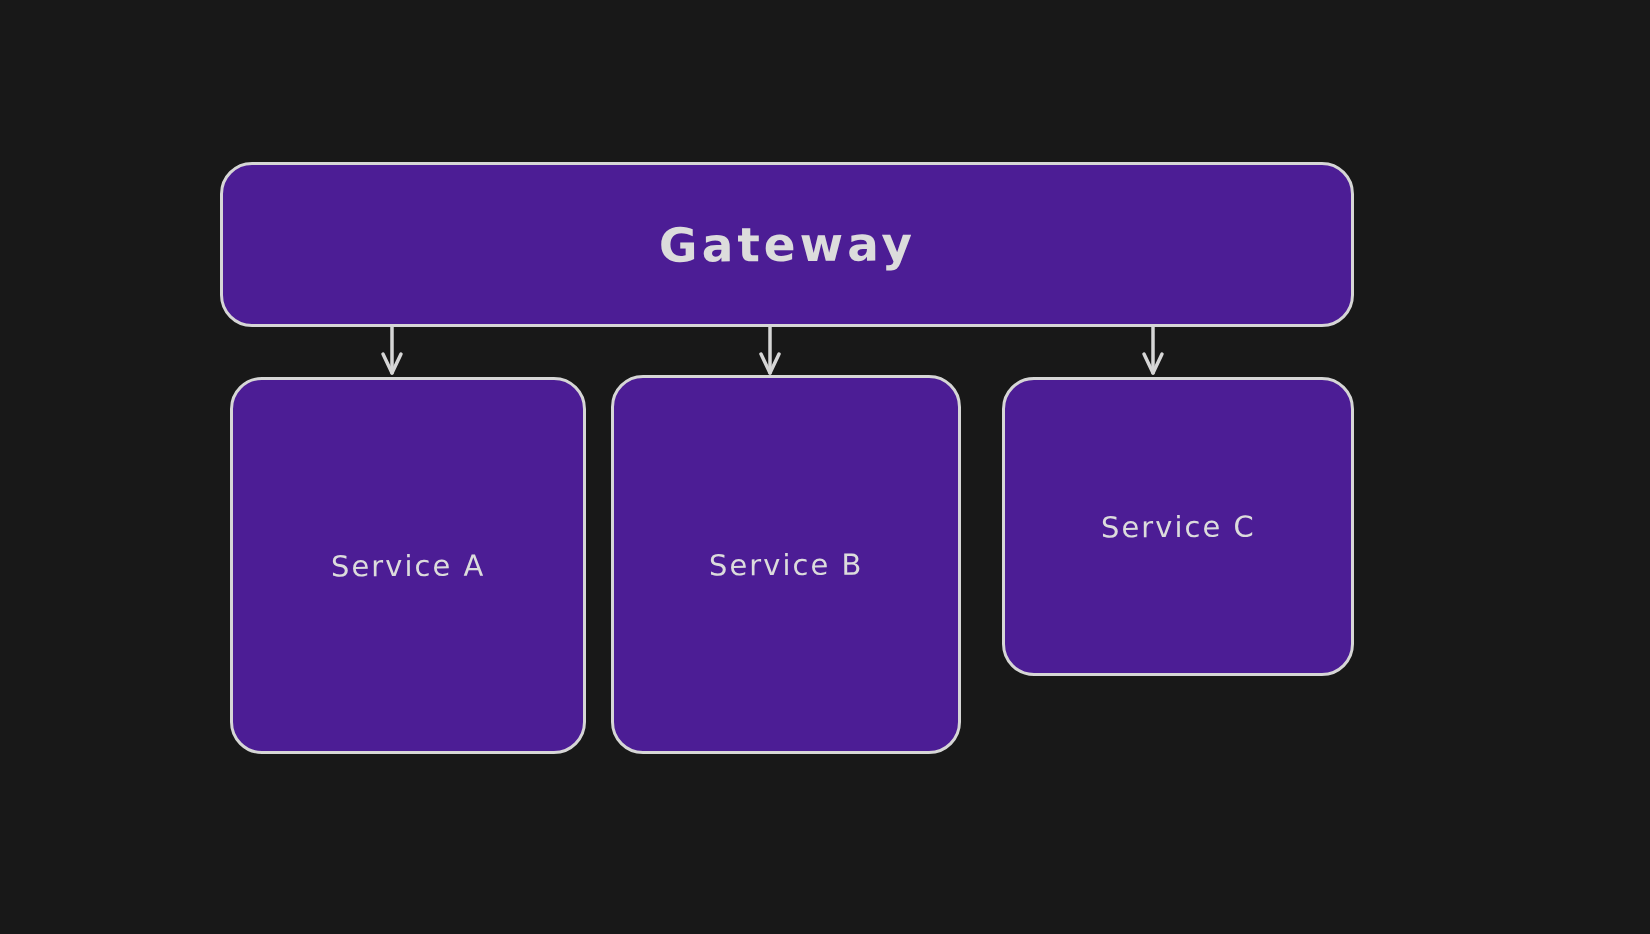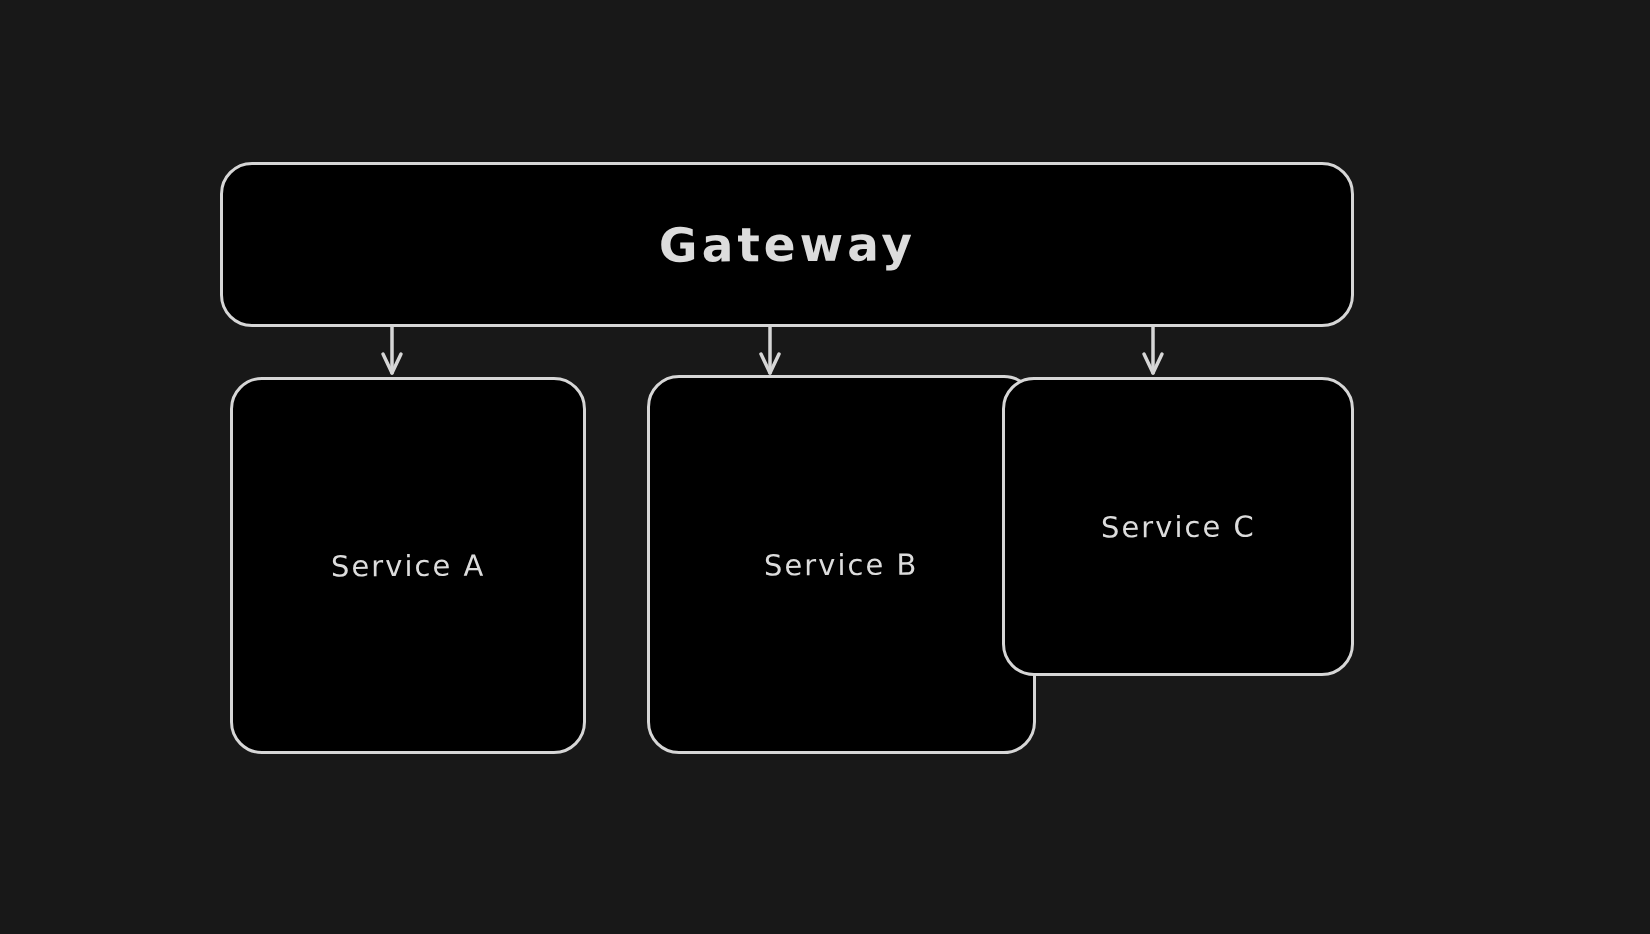--- a/index.html
+++ b/index.html
@@ -14,21 +14,21 @@
   .canvas {
     position: relative;
     width: 1650px;
     height: 934px;
     background: #181818;
   }
   .node {
     position: absolute;
     border: 3.5px solid #d6d6d6;
     border-radius: 32px;
-    background: #000000;
+    background: #4c1d95;
     display: flex;
     align-items: center;
     justify-content: center;
     box-sizing: border-box;
   }
   .node-label {
     color: #dcdcdc;
     letter-spacing: 2px;
     user-select: none;
     transform: rotate(-0.3deg);
@@ -46,23 +46,22 @@
   }
   #service-a-node {
     left: 230px;
     top: 377px;
     width: 356px;
     height: 377px;
   }
   #service-b-node {
     left: 611px;
     top: 375px;
-    width: 389px;
+    width: 350px;
     height: 379px;
-    margin-left: 36px;
   }
   #service-c-node {
     left: 1002px;
     top: 377px;
     width: 352px;
     height: 299px;
   }
   .service-label {
     font-size: 29px;
     text-align: right;

